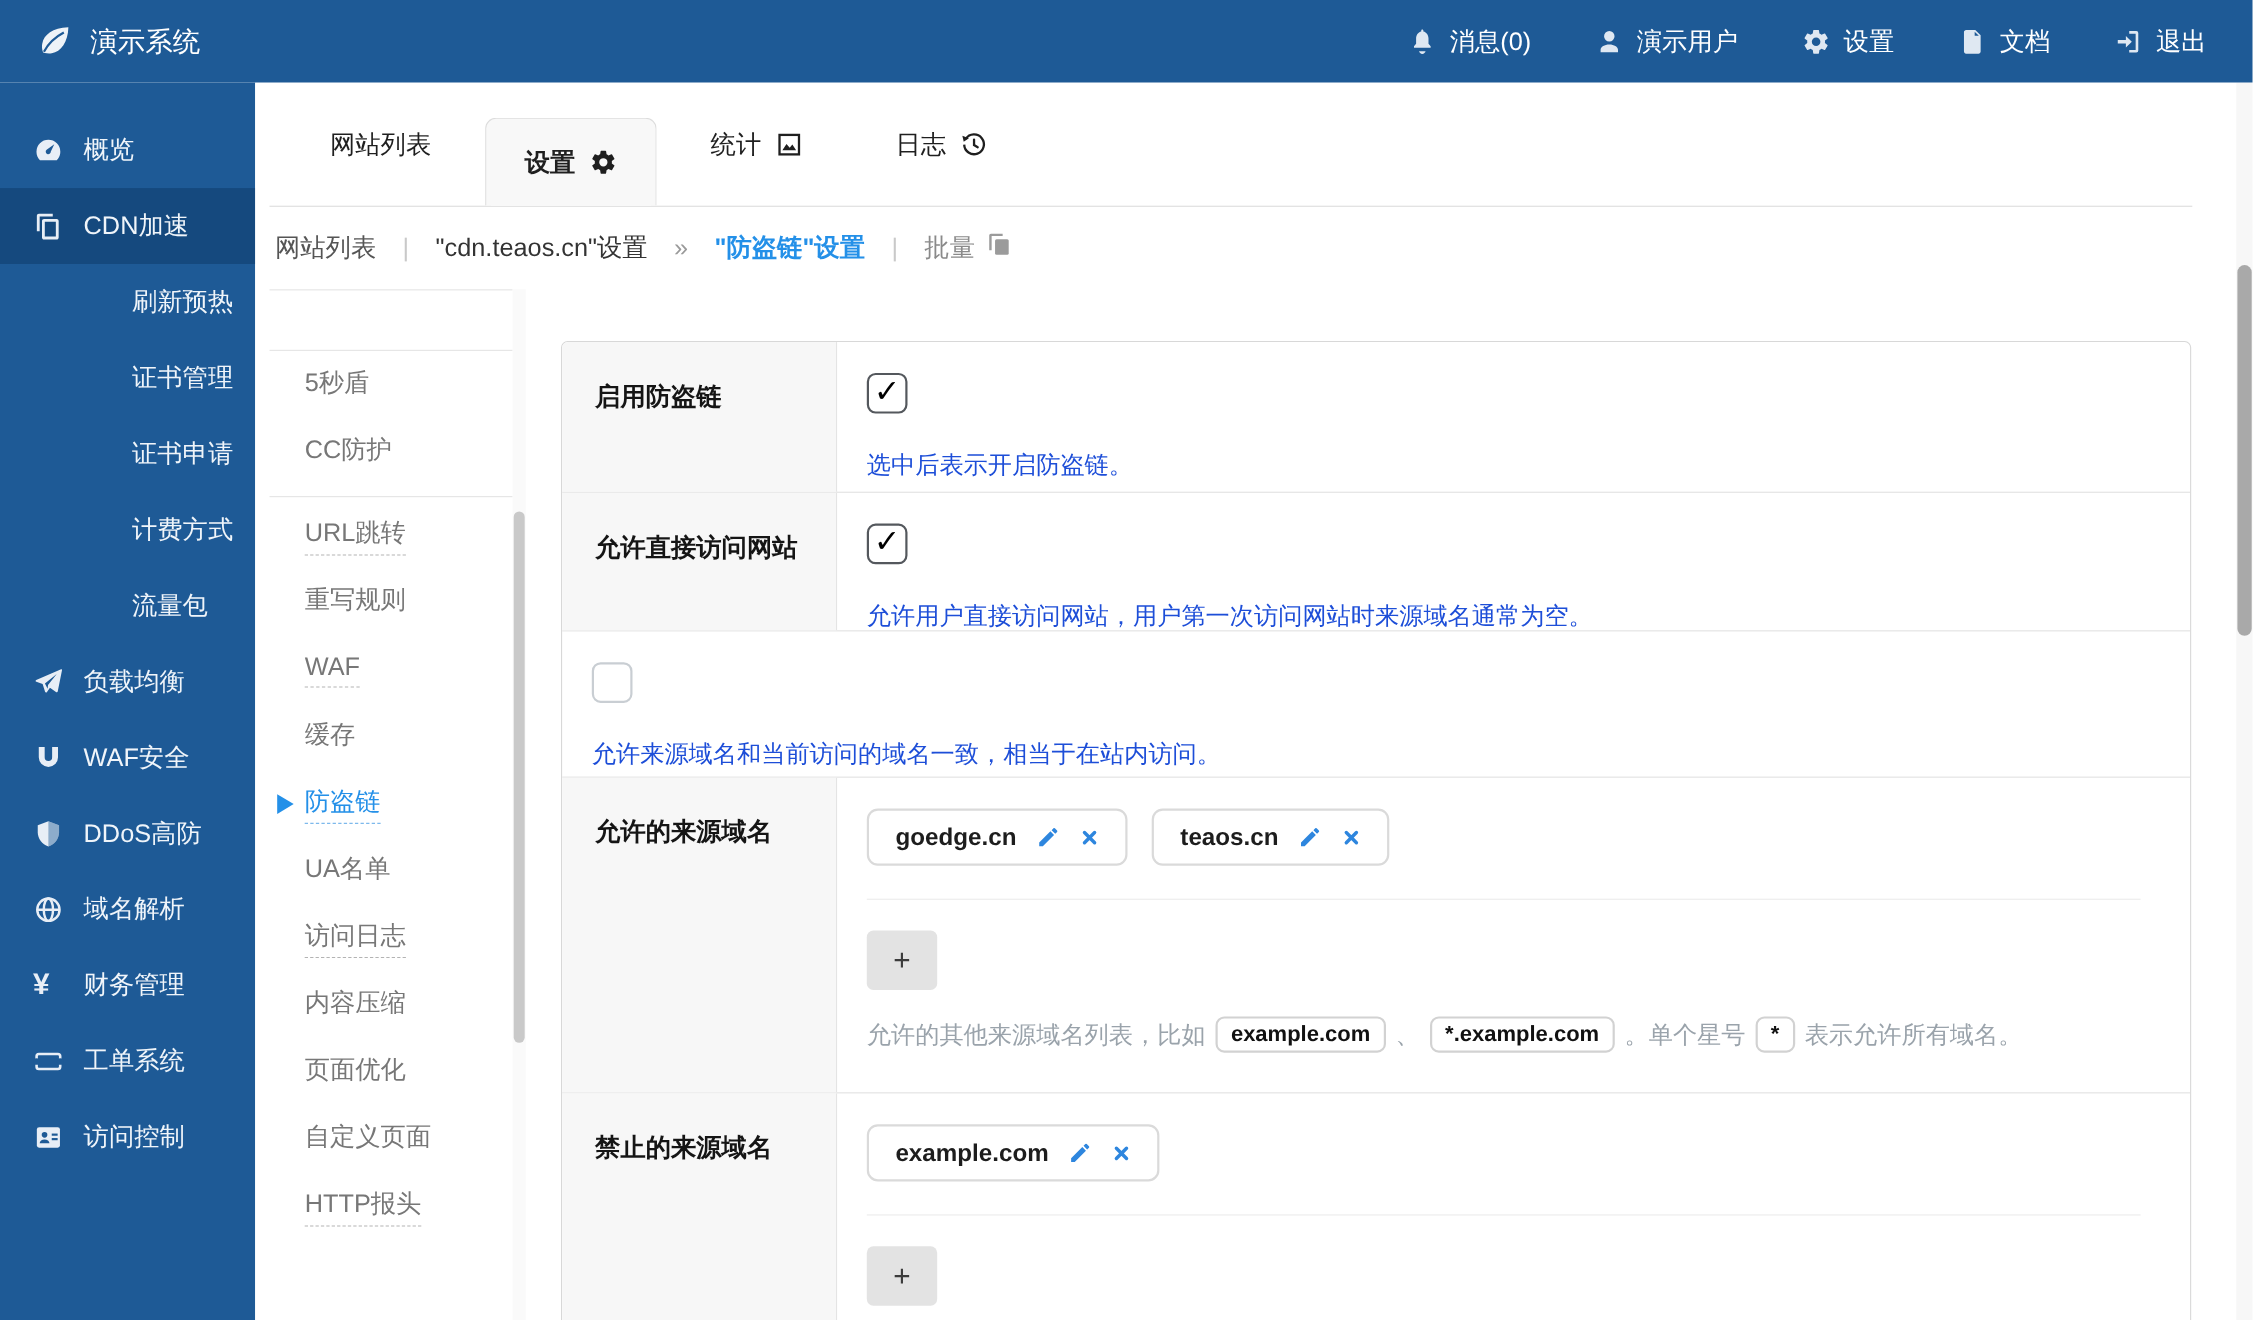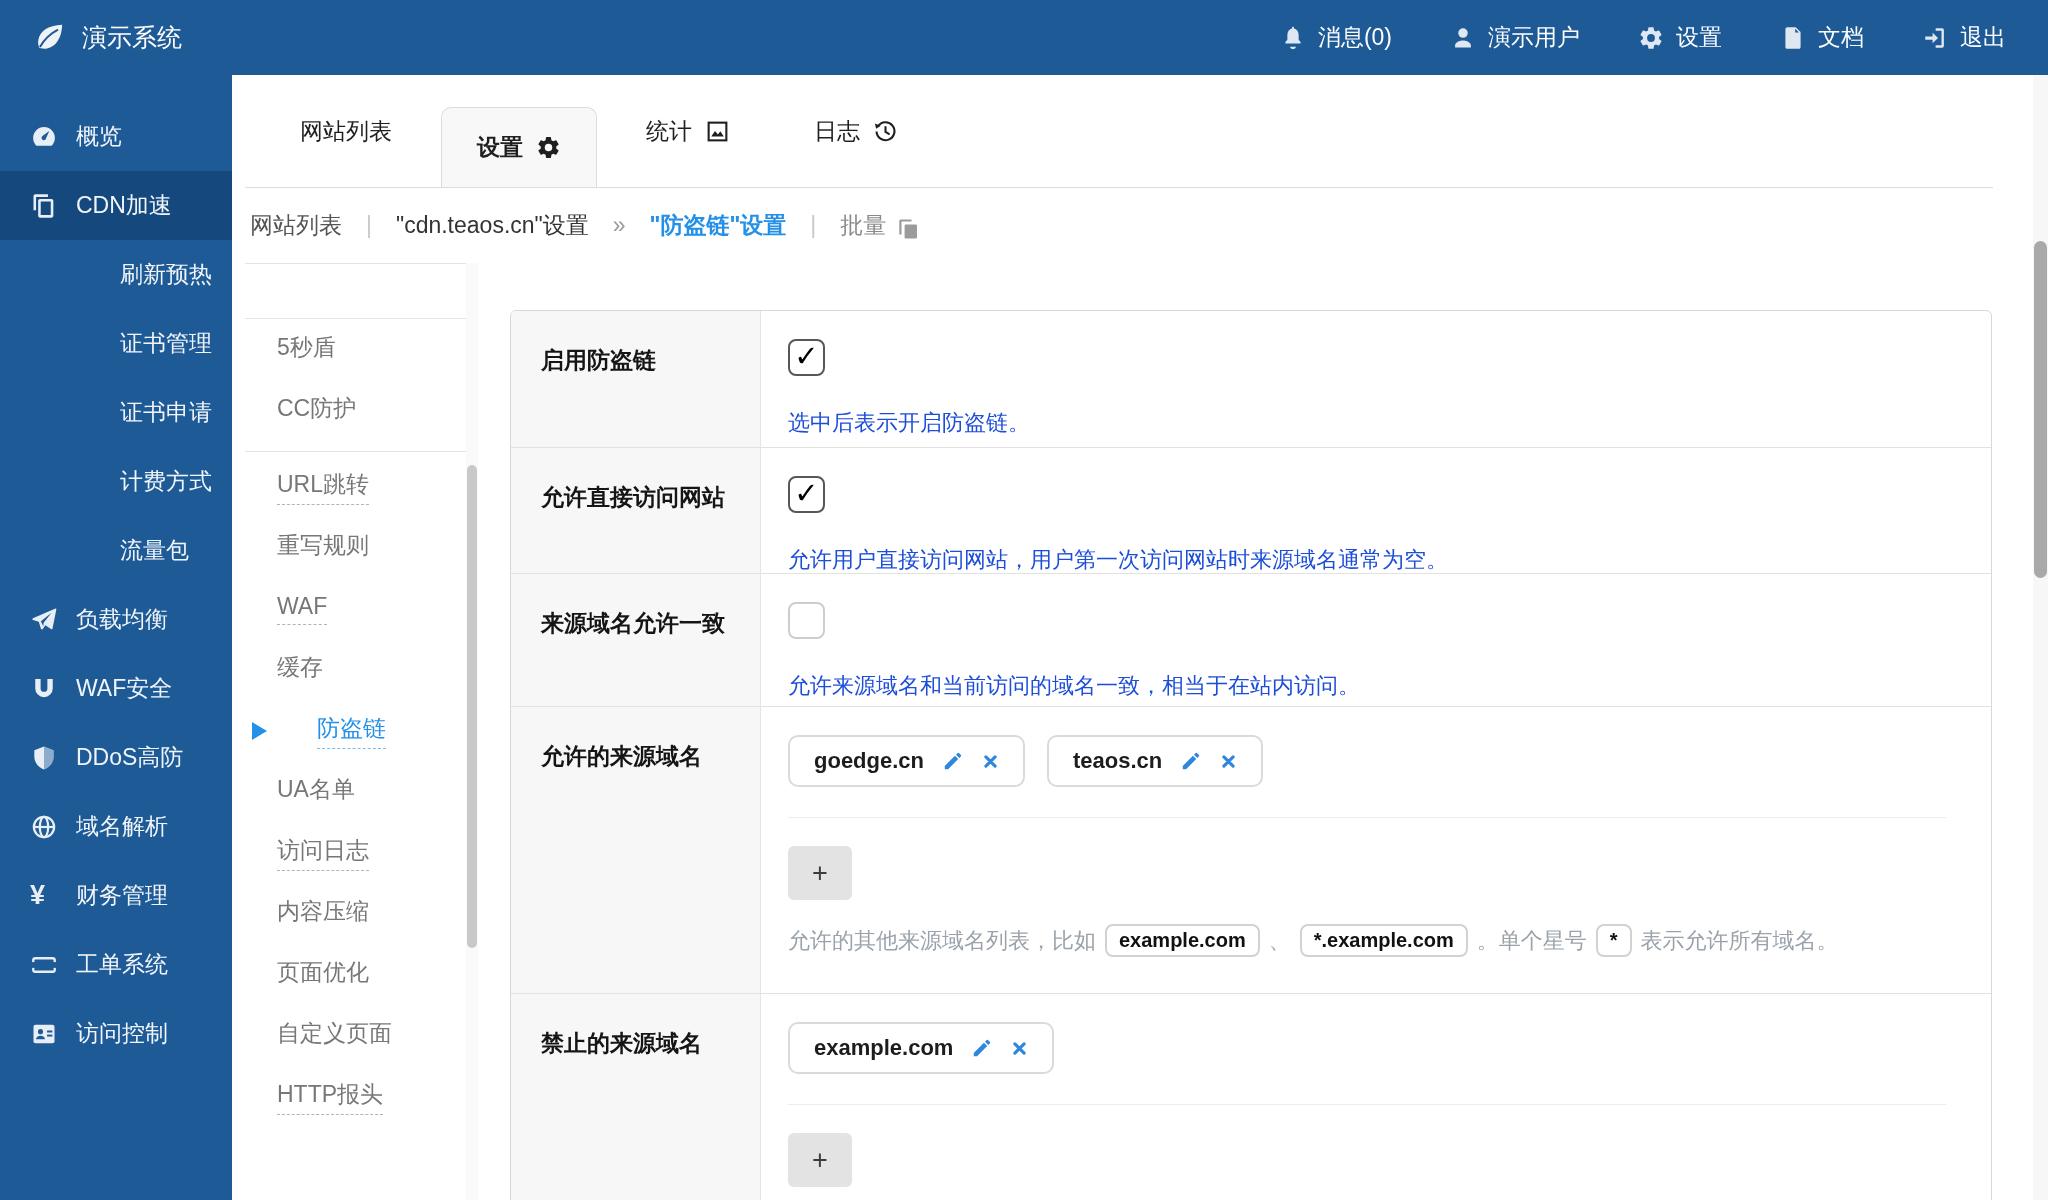--- a/index.html
+++ b/index.html
@@ -39,35 +39,35 @@
   .tab.active{height:79px;align-self:flex-end;background:#f8f8f8;border:1px solid #dcdcdc;
               border-bottom:none;border-radius:10px 10px 0 0;font-weight:bold;}
 
   .breadcrumb{position:absolute;left:18px;top:113px;height:75px;display:flex;align-items:center;
               gap:24px;font-size:23px;}
   .bc-link{color:#555;cursor:pointer;}
   .bc-strong{color:#333;cursor:pointer;}
   .bc-sep{color:#c9c9c9;}
   .bc-arrow{color:#9a9a9a;}
   .bc-current{color:#2490e8;font-weight:bold;cursor:pointer;}
-  .bc-batch{display:flex;align-items:flex-end;gap:10px;color:#8a8a8a;cursor:pointer;}
+  .bc-batch{display:flex;align-items:flex-start;gap:10px;color:#8a8a8a;cursor:pointer;}
   .bc-batch .ic{width:24px;height:24px;color:#9b9b9b;}
 
   
   .workarea{position:absolute;left:13px;top:188px;right:0;bottom:0;}
 
   .menu{position:absolute;left:0;top:0;width:221px;}
   .menu-div{border-top:1px solid #e4e4e4;}
   .menu-gap{height:54px;}
   .menu-item{height:61px;display:flex;align-items:center;padding-left:32px;font-size:23px;
              color:#777;cursor:pointer;position:relative;}
   .mi-text{padding-bottom:4px;border-bottom:1px solid transparent;}
   .mi-text.underline{border-bottom:1px dashed #b3b3b3;}
   .menu-item.selected{color:#2490e8;}
-  .menu-item.selected .mi-text{border-bottom:1px dashed #7db9ec;margin-left:40px;}
+  .menu-item.selected .mi-text{border-bottom:1px dashed #7db9ec;}
   .tri{position:absolute;left:7px;top:50%;margin-top:-9px;width:0;height:0;
        border-left:15px solid #2490e8;border-top:9px solid transparent;border-bottom:9px solid transparent;}
   .menu-divider-mid{border-top:1px solid #e4e4e4;margin:10px 0 4px 0;}
 
   .menu-scrollbar{position:absolute;left:221px;top:0;bottom:0;width:12px;background:#fafafa;}
   .menu-thumb{position:absolute;top:202px;height:483px;left:1px;width:10px;background:#c9c9c9;border-radius:6px;cursor:pointer;}
 
   
   .form-table{position:absolute;left:265px;top:47px;width:1482px;bottom:-8px;
               border:1px solid #d8d8d8;border-radius:6px;background:#fff;box-sizing:border-box;
@@ -368,23 +368,20 @@
           </div>
           <div class="row-content">
             <div class="cb">
               <span class="mark">✓</span>
             </div>
             <div class="desc">允许用户直接访问网站，用户第一次访问网站时来源域名通常为空。</div>
           </div>
         </div>
 
         <div class="form-row" style="height:133px">
-          <div class="row-label">
-            <span>来源域名允许一致</span>
-          </div>
           <div class="row-content">
             <div class="cb un"></div>
             <div class="desc">允许来源域名和当前访问的域名一致，相当于在站内访问。</div>
           </div>
         </div>
 
         <div class="form-row" style="height:287px">
           <div class="row-label">
             <span>允许的来源域名</span>
           </div>

